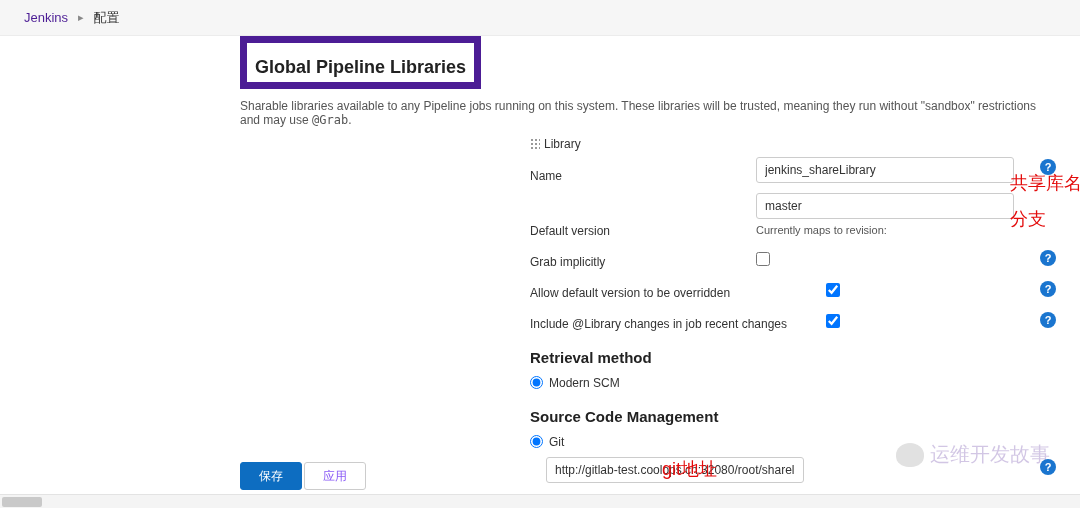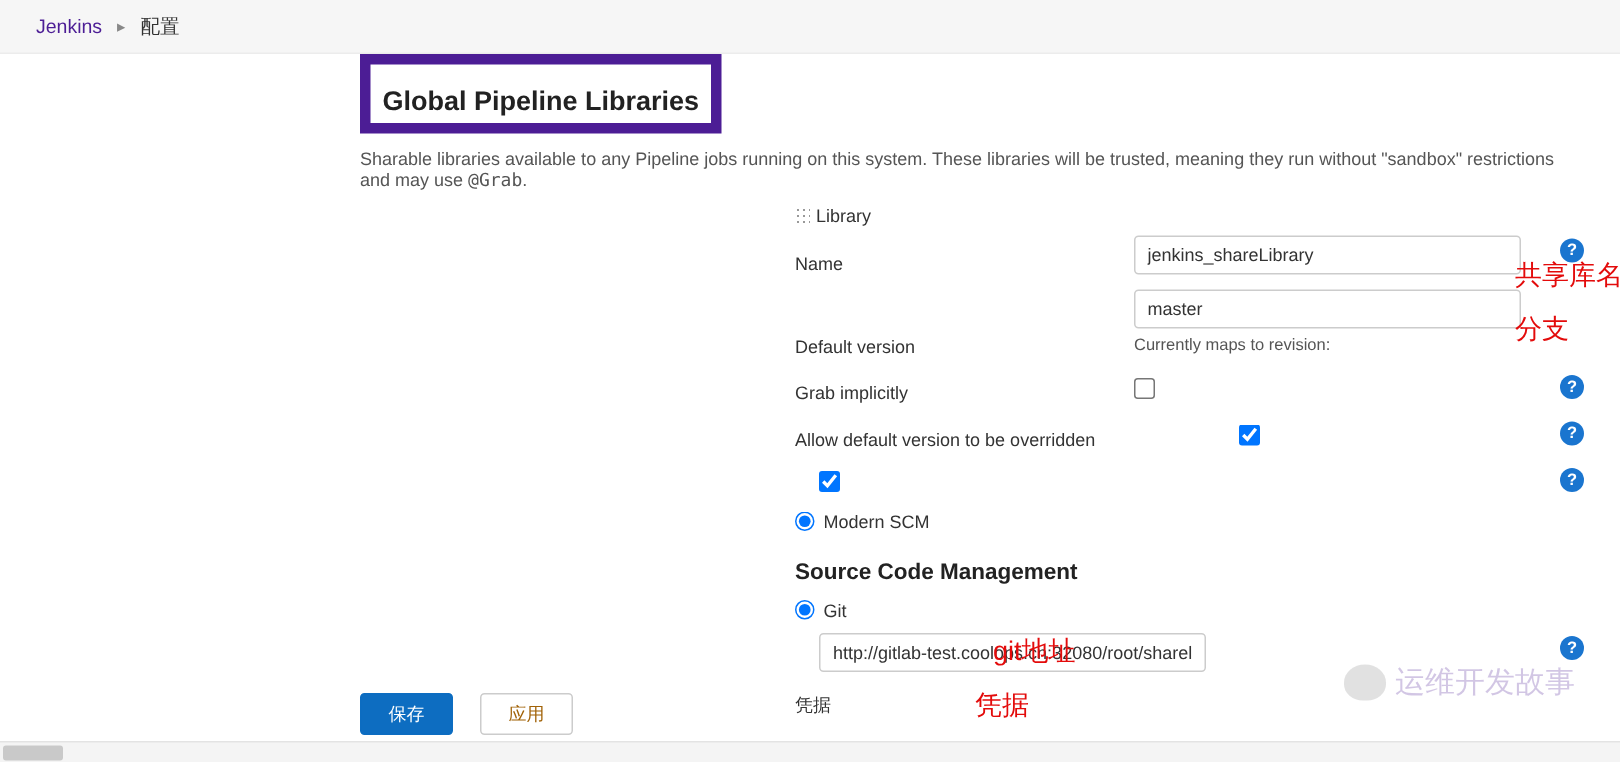--- a/index.html
+++ b/index.html
@@ -141,32 +141,32 @@
     align-items: center;
     font-size: 12px;
     margin-bottom: 8px;
   }
   .radio-row input { margin-right: 6px; }
   .footer-bar {
     position: absolute;
     left: 240px;
     bottom: 18px;
     display: flex;
-    gap: 18px;
+    gap: 2px;
     z-index: 5;
   }
   .btn {
     height: 28px;
     padding: 0 18px;
     font-size: 12px;
     border-radius: 3px;
     cursor: pointer;
     border: 1px solid #ccc;
     background: #fff;
-    color: #a16207;
+    color: #8b5cf6;
   }
   .btn.primary {
     background: #0d6dc1;
     border-color: #0d6dc1;
     color: #fff;
   }
   .watermark {
     position: absolute;
     right: 30px;
     bottom: 40px;
@@ -258,26 +258,28 @@
 
       <div class="form-row">
         <div class="label" style="width:280px">Allow default version to be overridden</div>
         <div class="control" style="flex:0 0 190px">
           <input type="checkbox" checked="" style="">
         </div>
         <div class="help-icon">?</div>
       </div>
 
       <div class="form-row">
+        <div class="label" style="width:280px">Include @Library changes in job recent changes</div>
         <div class="control" style="flex:0 0 190px">
           <input type="checkbox" checked="" style="">
         </div>
         <div class="help-icon">?</div>
       </div>
 
+      <h3 class="sub-title">Retrieval method</h3>
       <div class="radio-row">
         <input type="radio" checked="" style="">
         <span>Modern SCM</span>
       </div>
 
       <h3 class="sub-title">Source Code Management</h3>
       <div class="radio-row">
         <input type="radio" checked="" style="">
         <span>Git</span>
       </div>

